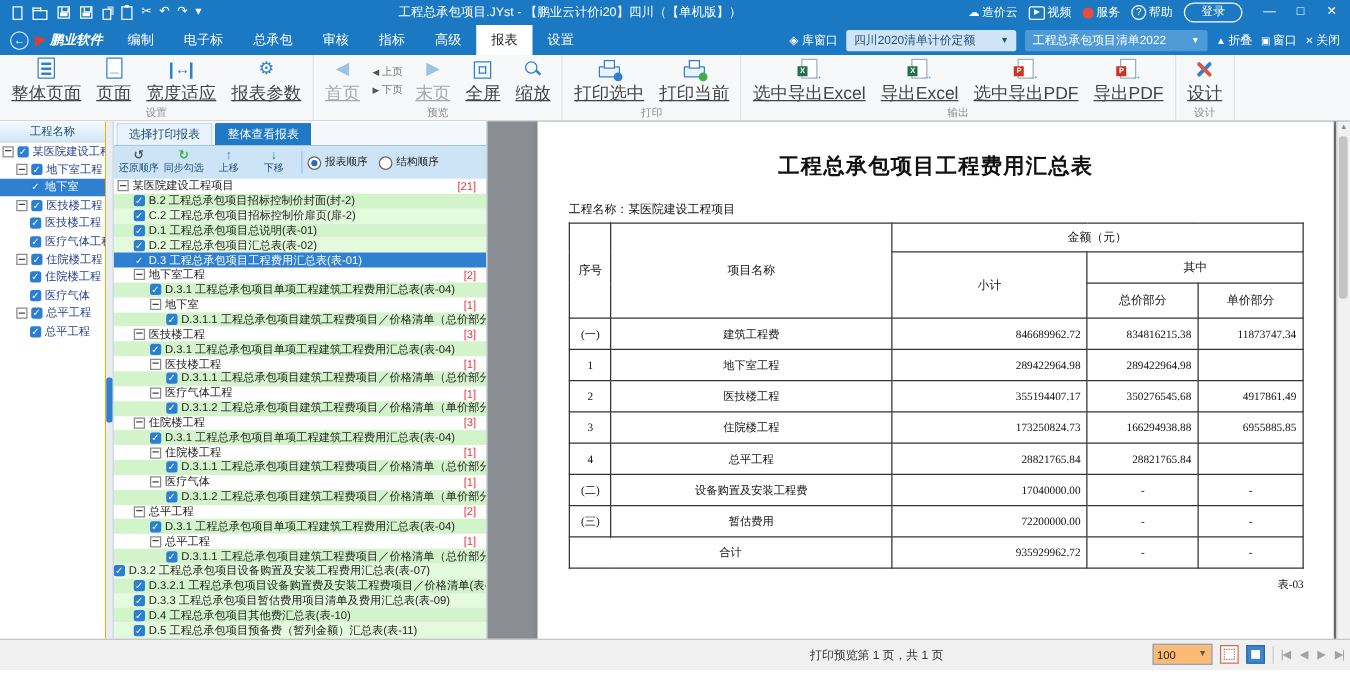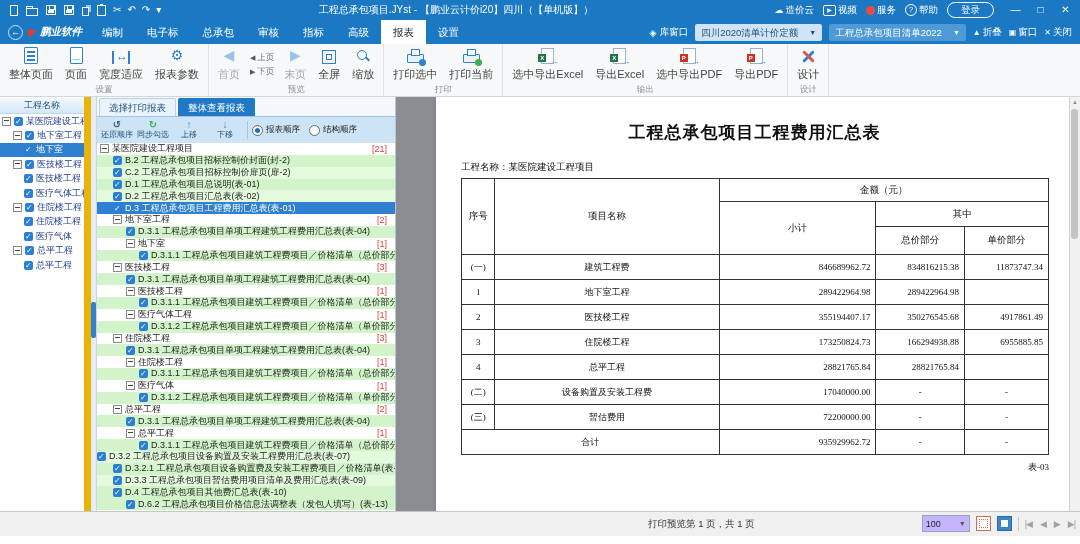--- a/index.html
+++ b/index.html
@@ -37,33 +37,33 @@
            display:flex;align-items:center;color:#fff;font-size:10.5px;}
   .back-btn{width:13px;height:13px;border:1px solid #cfe3f5;border-radius:50%;margin:0 5px 0 8px;
             font-size:9px;line-height:12px;text-align:center;flex:none;}
   .brand{display:flex;align-items:center;font-weight:bold;font-style:italic;margin-right:8px;white-space:nowrap;}
   .brand-flag{width:0;height:0;border-left:9px solid #e23b2e;border-top:4px solid transparent;
               border-bottom:5px solid transparent;margin-right:3px;transform:skewY(-8deg);}
   .menu-item{padding:0 12px;height:24px;line-height:24px;white-space:nowrap;}
   .menu-item.active{background:#fff;color:#222;}
   .menu-right{margin-left:auto;display:flex;align-items:center;gap:7px;padding-right:8px;font-size:9.5px;white-space:nowrap;}
   .libwin{display:flex;align-items:center;gap:3px;}
-  .dd{height:17px;line-height:17px;padding:0 6px;border-radius:2px;display:flex;align-items:center;gap:11px;font-size:9.5px;}
+  .dd{height:17px;line-height:17px;padding:0 6px;border-radius:2px;display:flex;align-items:center;gap:20px;font-size:9.5px;}
   .dd .caret{font-size:7px;}
   .dd1{background:#cfe5f7;color:#1f4e79;}
   .dd2{background:#4e9ad6;color:#fff;}
   .mr-link{display:flex;align-items:center;gap:2px;}
   .mr-ic{font-size:8px;}
   
   .ribbon{position:absolute;top:44px;left:0;right:0;height:52px;background:#f7f8f9;
           border-bottom:1px solid #d6d6d6;display:flex;}
   .rgroup{display:flex;flex-direction:column;border-right:1px solid #e3e3e3;padding:2px 3px 0;}
   .rbtns{display:flex;flex:1;align-items:center;}
   .rbtn{display:flex;flex-direction:column;align-items:center;justify-content:center;padding:0 6px;gap:3px;height:100%;}
-  .rbtn .rlabel{font-size:11px;color:#444;white-space:nowrap;}
+  .rbtn .rlabel{font-size:14px;color:#444;white-space:nowrap;text-decoration:underline;}
   .rbtn.disabled{opacity:.45;}
   .rglabel{font-size:8.5px;color:#8d8d8d;text-align:center;height:13px;line-height:12px;}
   .ic{position:relative;display:block;box-sizing:border-box;}
   .ic-glyph{font-size:14px;line-height:17px;color:#2f81cf;}
   .ic-whole-page-icon{width:14px;height:17px;border:1px solid #2f81cf;border-radius:1px;background:#fff;}
   .ic-whole-page-icon::before{content:"";position:absolute;left:2px;right:2px;top:3px;height:1.5px;background:#2f81cf;
        box-shadow:0 4px 0 #2f81cf,0 8px 0 #2f81cf;}
   .ic-page-icon{width:13px;height:17px;border:1px solid #2f81cf;border-radius:1px;background:#fff;}
   .ic-page-icon::before{content:"";position:absolute;left:2px;right:2px;bottom:3px;height:1.5px;background:#9cc3e8;}
   .ic-fit-width-icon{width:18px;height:13px;border-left:2px solid #2f81cf;border-right:2px solid #2f81cf;margin-top:3px;}
@@ -87,21 +87,21 @@
   .doc-tag.pdf{background:#cc3322;}
   .doc-arrow{position:absolute;right:-5px;bottom:-3px;color:#2f81cf;font-size:8px;line-height:8px;}
   .ic-design-icon{width:15px;height:15px;margin-top:2px;}
   .ic-design-icon::before{content:"";position:absolute;left:6px;top:0;width:3px;height:15px;background:#2f81cf;border-radius:2px;transform:rotate(45deg);}
   .ic-design-icon::after{content:"";position:absolute;left:6px;top:0;width:3px;height:15px;background:#d85548;border-radius:2px;transform:rotate(-45deg);}
   .rb-stack{display:flex;flex-direction:column;gap:2px;padding:0 4px;}
   .rb-stack .srow{font-size:8.5px;color:#777;white-space:nowrap;}
   .rb-stack .tri{font-size:7px;color:#555;}
   
   .main{position:absolute;top:97px;left:0;right:0;bottom:24px;display:flex;}
-  .left-panel{width:84px;background:#fff;border-right:7px solid #eab308;display:flex;flex-direction:column;overflow:hidden;}
+  .left-panel{width:84px;background:#fff;border-right:1px solid #eab308;display:flex;flex-direction:column;overflow:hidden;}
   .lp-header{height:16px;line-height:16px;text-align:center;font-size:9px;color:#1f4e79;
              background:linear-gradient(#f5fafe,#d4e7f6);border-bottom:1px solid #c2d8ea;flex:none;}
   .lt{height:14.4px;display:flex;align-items:center;font-size:9px;color:#25408f;white-space:nowrap;overflow:hidden;flex:none;}
   .lt.selected{background:#2f80d0;color:#fff;}
   .splitter{width:5px;background:#e8eef4;border-right:1px solid #c9d6e2;position:relative;flex:none;}
   .splitter-handle{position:absolute;top:205px;left:0;width:5px;height:36px;background:#2f80d0;border-radius:2px;}
   .mid-panel{width:298px;background:#fff;border-right:1px solid #b9c6d2;display:flex;flex-direction:column;overflow:hidden;}
   .mid-tabs{height:19px;display:flex;align-items:center;background:#f4f8fc;border-bottom:1px solid #9fc4e4;flex:none;}
   .mtab{padding:0 9px;font-size:9.5px;line-height:17px;color:#1f4e79;background:#e9f3fb;
         border:1px solid #b5d2ea;border-bottom:none;margin-left:2px;border-radius:2px 2px 0 0;white-space:nowrap;}
@@ -146,21 +146,21 @@
           font-family:"Liberation Serif","DejaVu Serif",serif;margin-top:6px;color:#111;}
   .v-scroll{position:absolute;right:0;top:0;bottom:0;width:10px;background:#f1f1f1;border-left:1px solid #d0d0d0;}
   .v-arrow{position:absolute;left:0;width:10px;height:10px;font-size:6px;color:#888;text-align:center;line-height:10px;}
   .v-arrow.up{top:0;} .v-arrow.down{bottom:0;}
   .v-thumb{position:absolute;top:12px;left:1px;width:7px;height:130px;background:#c4c4c4;border-radius:3px;}
   
   .statusbar{position:absolute;left:0;right:0;bottom:8px;height:24px;background:#f0f0f0;
              border-top:1px solid #c6c6c6;font-size:9.5px;color:#333;}
   .page-info{position:absolute;left:648px;top:6px;white-space:nowrap;}
   .sb-right{position:absolute;right:5px;top:3px;display:flex;align-items:center;gap:6px;}
-  .zoom-box{width:40px;height:15px;border:1px solid #8aa8c6;background:#c4b5fd;display:flex;
+  .zoom-box{width:40px;height:15px;border:1px solid #8aa8c6;background:#fdba74;display:flex;
             align-items:center;justify-content:space-between;padding:0 3px;font-size:9px;color:#222;}
   .zoom-box .caret{font-size:7px;color:#555;}
   .sb-ic1{width:13px;height:13px;border:1px solid #d06a5a;background:#fff;position:relative;}
   .sb-ic1::after{content:"";position:absolute;left:2px;top:2px;right:2px;bottom:2px;border:1px dotted #d06a5a;}
   .sb-ic2{width:13px;height:13px;background:#3d85c8;border:1px solid #2a6aa8;position:relative;}
   .sb-ic2::after{content:"";position:absolute;left:3px;top:3px;right:3px;bottom:3px;background:#fff;}
   .sb-sep{width:1px;height:14px;background:#ccc;}
   .sb-nav{color:#a2a2a2;font-size:9px;display:flex;gap:8px;letter-spacing:-1px;}
 </style>
 </head>
@@ -575,20 +575,24 @@
           <span class="lbl">D.3.2.1 工程总承包项目设备购置费及安装工程费项目／价格清单(表-08)</span>
         </div>
         <div class="rt g2" style="padding-left: 16px;">
           <span class="cbx"></span>
           <span class="lbl">D.3.3 工程总承包项目暂估费用项目清单及费用汇总表(表-09)</span>
         </div>
         <div class="rt g1" style="padding-left: 16px;">
           <span class="cbx"></span>
           <span class="lbl">D.4 工程总承包项目其他费汇总表(表-10)</span>
         </div>
+        <div class="rt g2" style="padding-left: 16px;">
+          <span class="cbx"></span>
+          <span class="lbl">D.5 工程总承包项目预备费（暂列金额）汇总表(表-11)</span>
+        </div>
         <div class="rt g1" style="padding-left: 29px;">
           <span class="cbx"></span>
           <span class="lbl">D.6.2 工程总承包项目价格信息法调整表（发包人填写）(表-13)</span>
         </div>
       </div>
   </div>
   <div class="preview">
     <div class="paper">
       <div class="r-title">工程总承包项目工程费用汇总表</div>
       <div class="r-proj">工程名称：某医院建设工程项目</div>

